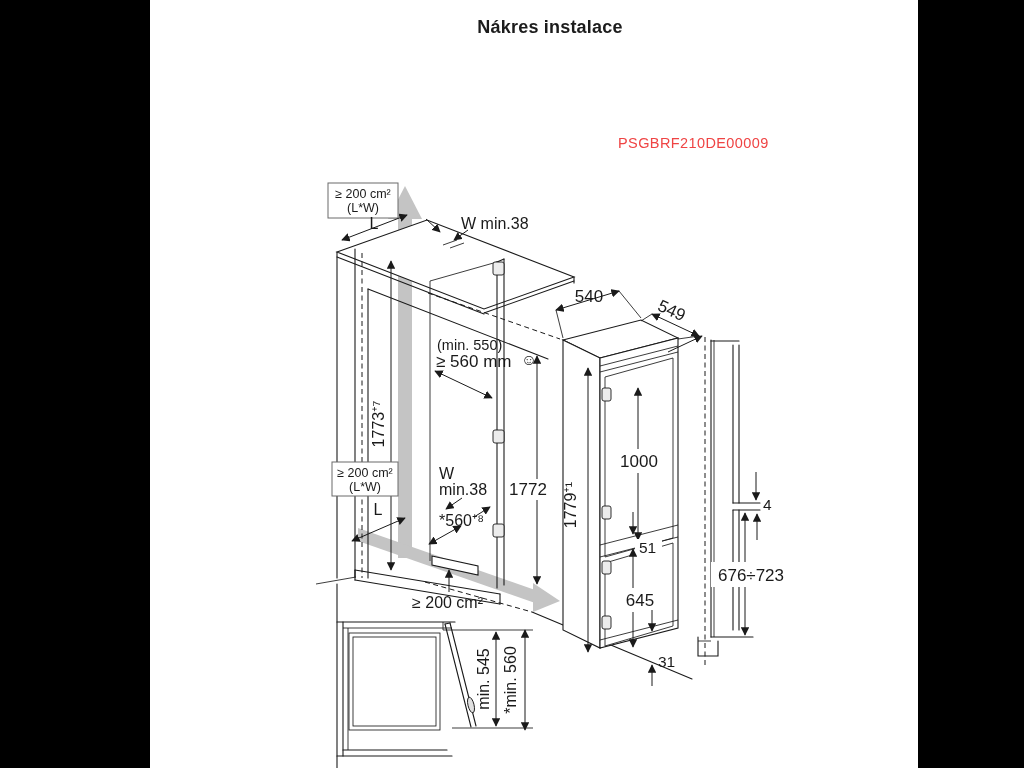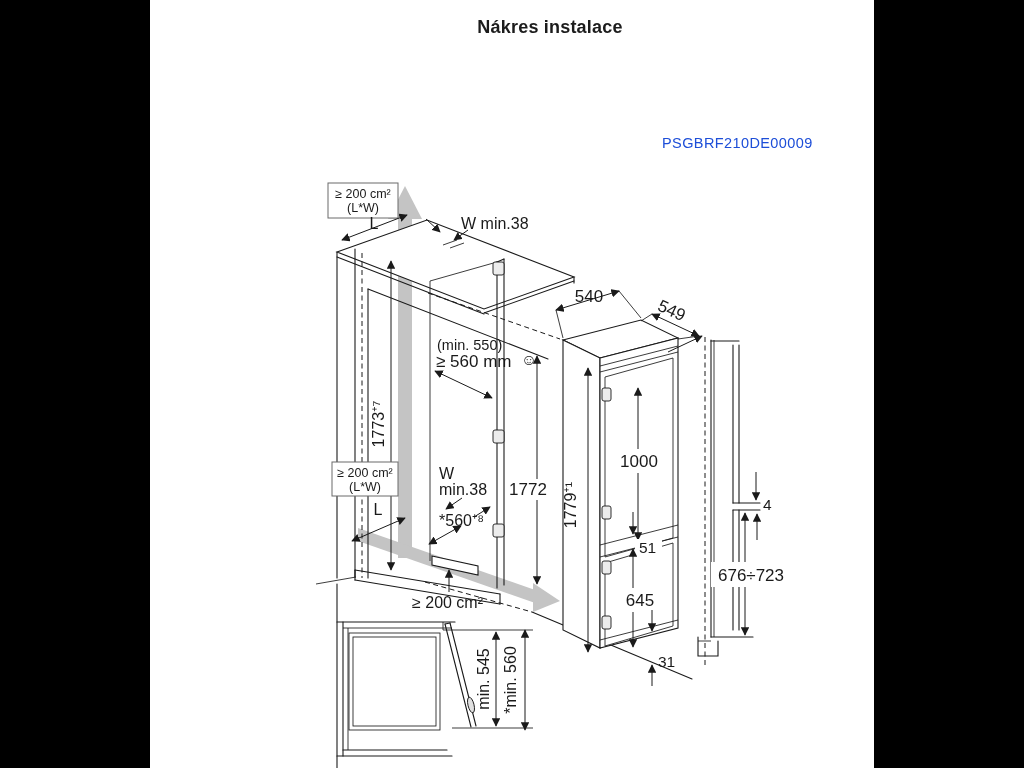--- a/index.html
+++ b/index.html
@@ -1,28 +1,28 @@
 <!DOCTYPE html>
 <html><head>
 <meta charset="utf-8">
 <style>
   html,body{margin:0;padding:0;}
   body{
     width:1024px;height:768px;background:#000;position:relative;overflow:hidden;
     font-family:"Liberation Sans",sans-serif;
   }
   .page{
-    position:absolute;left:150px;top:0;width:724px;height:768px;background:#fff;
+    position:absolute;left:150px;top:0;width:724px;height:768px;background:#fff;padding-left:44px;
   }
   .title{
     position:absolute;left:38px;top:17px;width:724px;text-align:center;
     font-size:18px;font-weight:bold;color:#1c1c1c;letter-spacing:.2px;
   }
   .model{
-    position:absolute;left:468px;top:135px;font-size:14.5px;color:#1d4ed8;letter-spacing:.4px;margin-left:44px;
+    position:absolute;left:468px;top:135px;font-size:14.5px;color:#ef4444;letter-spacing:.4px;
   }
   svg{position:absolute;left:0;top:0;}
   .ln{stroke:#1a1a1a;stroke-width:1.1;fill:none;stroke-linecap:round;}
   .thin{stroke:#1a1a1a;stroke-width:.85;fill:none;}
   .dash{stroke:#1a1a1a;stroke-width:1;fill:none;stroke-dasharray:5 3.5;}
   .dim{stroke:#1a1a1a;stroke-width:1;fill:none;}
   .face{fill:#fff;stroke:#1a1a1a;stroke-width:1.1;}
   .gray{fill:#c4c4c4;stroke:none;}
   .hinge{fill:#ececec;stroke:#1a1a1a;stroke-width:.9;}
   .lblbox{fill:#fff;stroke:#6a6a6a;stroke-width:1;}

